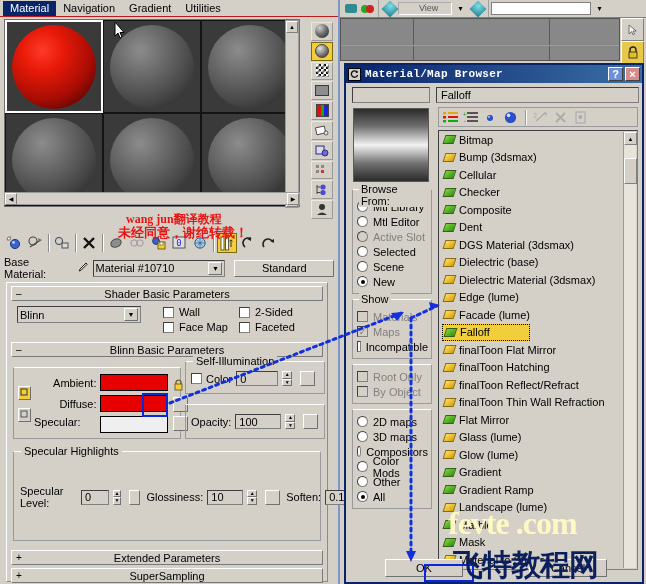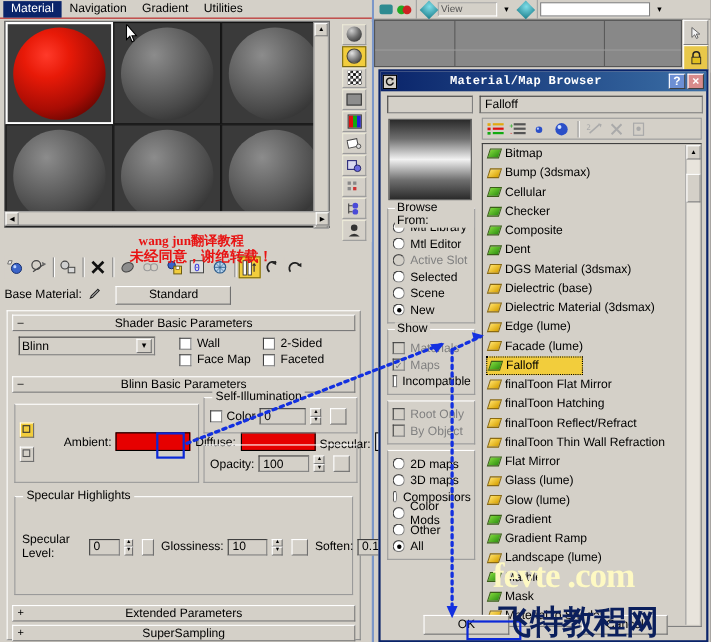--- a/index.html
+++ b/index.html
@@ -15,21 +15,21 @@
 
   
   .max-bg { position: absolute; left: 340px; top: 0; width: 306px; height: 584px; background: #d4d0c8; }
   .max-toolbar { position: absolute; left: 340px; top: 0; width: 306px; height: 18px; background: #d4d0c8; border-bottom: 1px solid #808080; display: flex; align-items: center; }
   .mtb-grp { display: flex; align-items: center; padding: 0 2px; border-right: 1px solid #a0a0a0; height: 17px; }
   .mtb-ico { width: 15px; height: 15px; margin: 0 1px; border: 1px solid transparent; display: flex; align-items: center; justify-content: center; font-size: 8px; }
   .sw-teal { background: #2e8b90; border-radius: 2px; width: 12px; height: 9px; }
   .sw-red { width: 8px; height: 8px; border-radius: 50%; background: #cc2222; }
   .sw-grn { width: 8px; height: 8px; border-radius: 50%; background: #22aa22; }
   .sw-gem { width: 12px; height: 12px; background: radial-gradient(circle at 35% 30%, #7fdde8, #1b7f8c); transform: rotate(45deg); }
-  .viewfield { height: 13px; width: 54px; background: #d4d0c8; border: 1px inset #fff; font-size: 9px; padding-left: 2px; color: #555; }
+  .viewfield { height: 13px; width: 54px; background: #d4d0c8; border: 1px inset #fff; font-size: 9px; padding-left: 20px; color: #555; }
   .longfield { height: 13px; width: 100px; background: #fff; border: 1px solid #808080; }
   .max-viewport { position: absolute; left: 340px; top: 18px; width: 280px; height: 43px; background: #888; border: 1px solid #555; }
   .vp-split-v { position: absolute; top: 0; bottom: 0; width: 1px; background: #5a5a5a; }
   .vp-split-h { position: absolute; left: 0; right: 0; height: 1px; background: #9b9b9b; }
   .max-rightcol { position: absolute; left: 621px; top: 18px; width: 25px; height: 48px; background: #d4d0c8; }
   .rc-btn { width: 23px; height: 23px; border: 1px solid #fff; border-right-color: #808080; border-bottom-color: #808080; background: #d4d0c8; display:flex; align-items:center; justify-content:center; }
   .rc-btn.yellow { background: #e8c84a; }
 
   
   .mateditor { position: absolute; left: 0; top: 0; width: 340px; height: 584px; background: #d4d0c8; border-right: 2px solid #7b96c8; }
@@ -79,21 +79,21 @@
   .radio .dot { width: 4px; height: 4px; border-radius: 50%; background: #000; }
   .swatch { border: 1px solid #000; }
   .numfield { height: 15px; background: #d4d0c8; border: 1px solid #808080; border-top-color: #404040; border-left-color: #404040; font-size: 11px; padding-left: 3px; display: flex; align-items: center; }
   .spin { width: 10px; height: 15px; display: flex; flex-direction: column; }
   .spin > div { flex: 1; background: #d4d0c8; border: 1px solid #fff; border-right-color: #707070; border-bottom-color: #707070; display:flex;align-items:center;justify-content:center; font-size: 5px; line-height: 1;}
   .mapbtn { width: 15px; height: 15px; background: #d4d0c8; border: 1px solid #fff; border-right-color: #707070; border-bottom-color: #707070; }
   .dis { color: #808080; }
 
   
   .browser { position: absolute; left: 344px; top: 63px; width: 300px; height: 521px; background: #d4d0c8; border: 2px solid #0a246a; }
-  .brw-title { height: 18px; background: linear-gradient(90deg,#0a246a,#3a6ea5); display: flex; align-items: center; padding: 0 2px; gap: 44px; }
+  .brw-title { height: 18px; background: linear-gradient(90deg,#0a246a,#3a6ea5); display: flex; align-items: center; padding: 0 2px; }
   .brw-title .ttxt { color: #fff; font-weight: bold; font-size: 11px; margin-left: 4px; font-family: "Liberation Mono", monospace; letter-spacing: 0.3px;}
   .titleicon { width: 13px; height: 13px; background: #d4d0c8; border: 1px solid #000; display:flex;align-items:center;justify-content:center;font-size:9px;}
   .tbtn { width: 15px; height: 14px; margin-left: 2px; display:flex;align-items:center;justify-content:center; font-weight: bold; font-size: 11px; border: 1px solid #fff; border-right-color:#404040; border-bottom-color:#404040; }
   .tbtn.q { background: #6d8fd4; color: #fff; }
   .tbtn.x { background: #d88b8b; color: #fff; }
   .searchfield { position: absolute; left: 6px; top: 22px; width: 78px; height: 16px; background: #d4d0c8; border: 1px solid #808080; border-top-color: #404040; border-left-color: #404040; }
   .namefield { position: absolute; left: 90px; top: 22px; width: 203px; height: 16px; background: #d4d0c8; border: 1px solid #808080; border-top-color: #404040; border-left-color: #404040; font-size: 11px; padding-left: 4px; display:flex; align-items:center;}
   .preview { position: absolute; left: 7px; top: 43px; width: 76px; height: 74px; border: 1px solid #5a5a5a; background: linear-gradient(180deg,#2b2b2b 0%, #6f6f6f 24%, #f2f2f2 50%, #6f6f6f 76%, #2b2b2b 100%); }
   .brw-tools { position: absolute; left: 92px; top: 42px; width: 200px; height: 20px; background: #d4d0c8; border: 1px solid #9a9a9a; display: flex; align-items: center; padding-left: 2px; }
   .bt-ic { width: 18px; height: 17px; margin-right: 2px; display:flex; align-items:center; justify-content:center; }
@@ -350,20 +350,24 @@
           </svg>
       </div>
     </div>
 
     <div class="basemat-row">
       <span class="lbl">Base Material:</span>
       <span style="margin:0 4px 0 4px">
         <svg width="14" height="14" viewBox="0 0 14 14">
             <path d="M11 2 l1.2 1.2 -6 6 -2 0.8 0.8 -2 z" fill="#ddd" stroke="#222" stroke-width="1"></path>
           </svg>
+      </span>
+      <span class="combo" style="width:140px">
+        <span>Material #10710</span>
+        <span class="arrow">▼</span>
       </span>
       <span class="btn3d" style="width:105px;height:17px;margin-left:9px">Standard</span>
     </div>
 
     <div class="rollpanel">
 
       <div class="rollhdr">
         <span class="pm">–</span>
         <span>Shader Basic Parameters</span>
       </div>
@@ -406,30 +410,30 @@
                 <svg width="9" height="9" viewBox="0 0 9 9">
                     <rect x="1" y="1" width="6" height="6" fill="none" stroke="#333" stroke-width="1"></rect>
                   </svg>
               </span>
               <span class="btn3d" style="width:13px;height:14px">
                 <svg width="9" height="9" viewBox="0 0 9 9">
                     <rect x="1" y="1" width="6" height="6" fill="none" stroke="#555" stroke-width="1"></rect>
                   </svg>
               </span>
             </div>
-            <div style="display:flex;flex-direction:row;gap:4px;margin-left:24px;">
+            <div style="display:flex;flex-direction:column;gap:4px;">
               <div style="display:flex;align-items:center;justify-content:flex-end;gap:4px">
                 <span class="lbl">Ambient:</span>
                 <span class="swatch" style="width:68px;height:17px;background:#e60000"></span>
               </div>
               <div style="display:flex;align-items:center;justify-content:flex-end;gap:4px">
                 <span class="lbl">Diffuse:</span>
                 <span class="swatch" style="width:68px;height:17px;background:#e60000"></span>
               </div>
-              <div style="display:flex;align-items:flex-end;justify-content:flex-end;gap:4px">
+              <div style="display:flex;align-items:flex-start;justify-content:flex-end;gap:20px">
                 <span class="lbl">Specular:</span>
                 <span class="swatch" style="width:68px;height:17px;background:#efefef"></span>
               </div>
             </div>
             <div style="display:flex;flex-direction:column;gap:4px;margin-left:5px">
               <span style="height:17px;display:flex;align-items:center">
                 <svg width="11" height="14" viewBox="0 0 11 14">
                     <path d="M3 6 V4 a2.6 2.6 0 0 1 5 0 V6" fill="none" stroke="#6a5a10" stroke-width="1.3"></path>
                     <rect x="2" y="6" width="7" height="6" fill="#f2cd3c" stroke="#6a5a10" stroke-width="0.9"></rect>
                   </svg>

